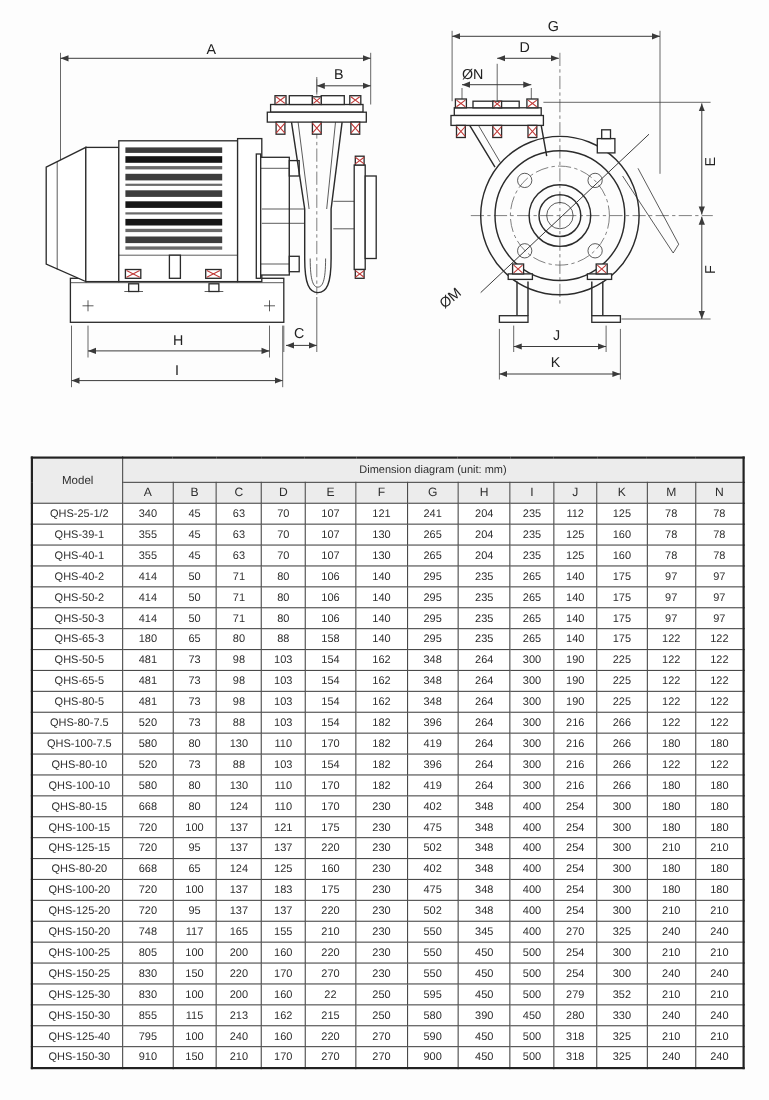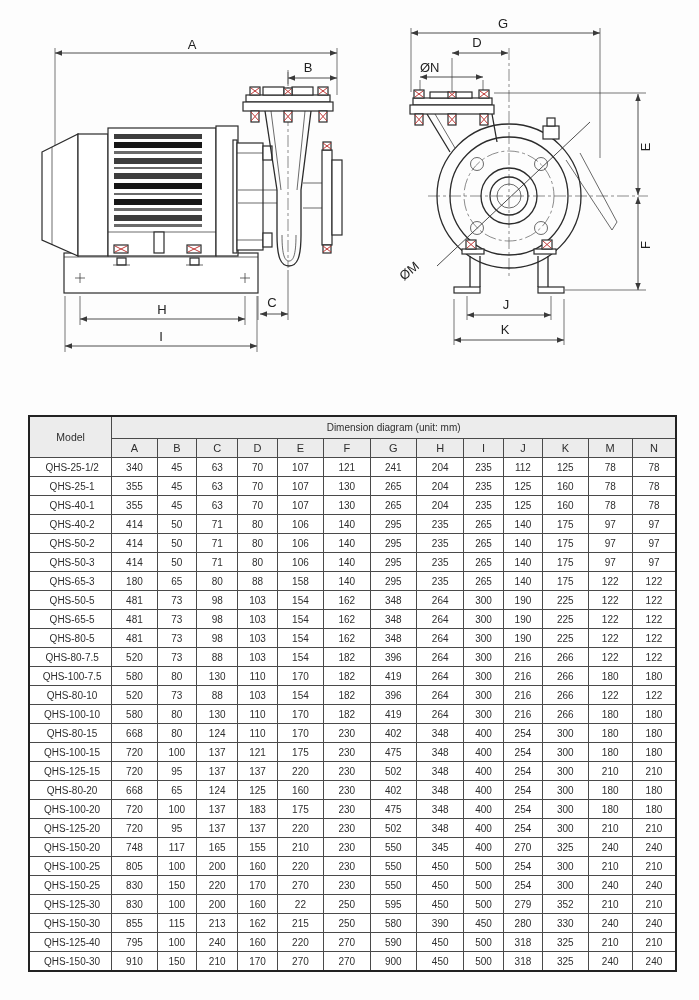--- a/index.html
+++ b/index.html
@@ -285,21 +285,21 @@
           <td>121</td>
           <td>241</td>
           <td>204</td>
           <td>235</td>
           <td>112</td>
           <td>125</td>
           <td>78</td>
           <td>78</td>
         </tr>
         <tr>
-          <td class="model">QHS-25-1</td>
+          <td class="model">QHS-39-1</td>
           <td>355</td>
           <td>45</td>
           <td>63</td>
           <td>70</td>
           <td>107</td>
           <td>130</td>
           <td>265</td>
           <td>204</td>
           <td>235</td>
           <td>125</td>

